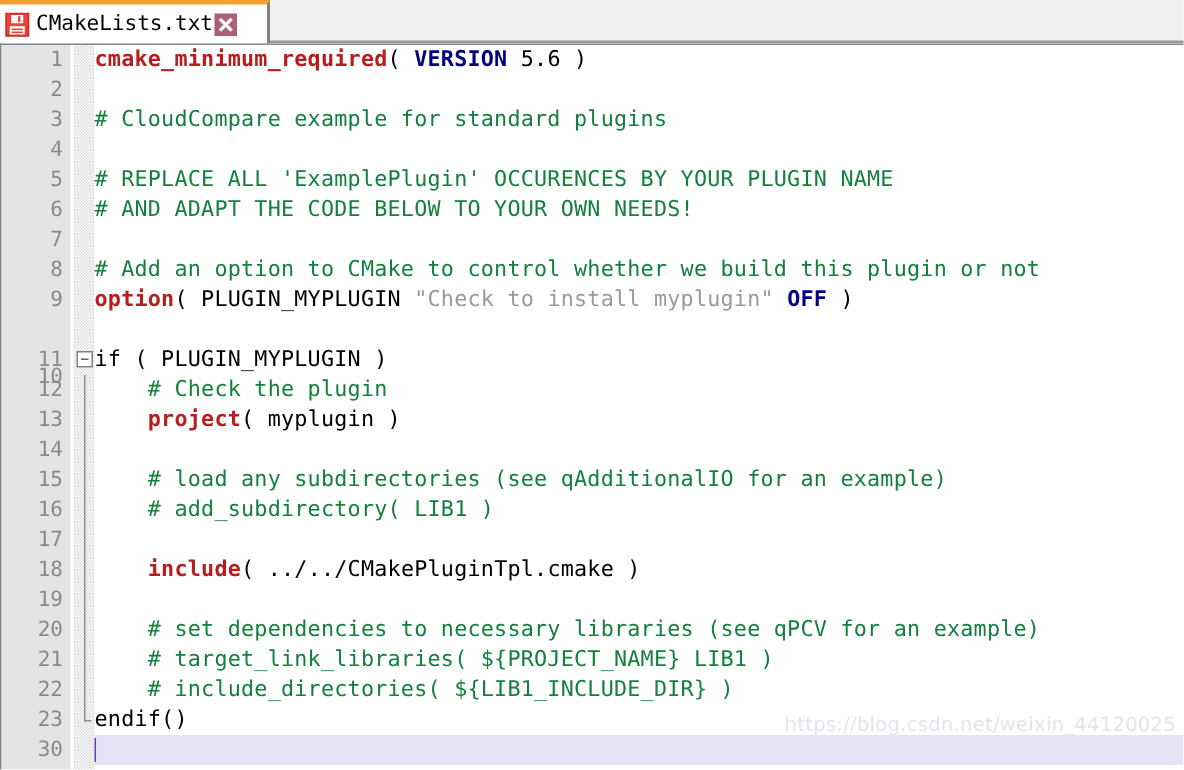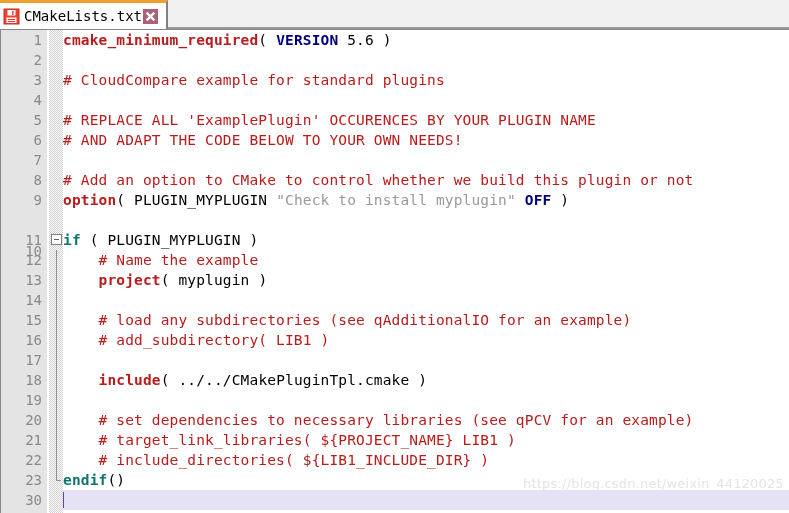--- a/index.html
+++ b/index.html
@@ -26,21 +26,21 @@
     position: absolute;
     left: 0;
     top: 0;
     height: 29px;
     display: flex;
     align-items: center;
     background: #ffffff;
     border-top: 3px solid #f0a030;
     border-right: 2px solid #808080;
     box-sizing: border-box;
-    padding: 0 8px 0 3px;
+    padding: 0 20px 0 3px;
   }
   #tab .floppy {
     width: 17px;
     height: 17px;
     position: relative;
     flex: 0 0 auto;
     margin-right: 4px;
   }
   #tab .floppy svg { display: block; }
   #tab .tabtext {
@@ -145,24 +145,24 @@
     line-height: 20px;
     color: #000000;
     white-space: pre;
     letter-spacing: 0.15px;
     z-index: 2;
   }
   .codecell .txt { display: inline; }
 
   
   .k-cmd   { color: #b91c1c; font-weight: bold; }   
-  .k-ctrl  { color: #0f766e; font-weight: bold; }   
+  .k-ctrl  { color: #000000; font-weight: normal; }   
   .k-const { color: #000080; font-weight: bold; }   
   .k-str   { color: #9a9a9a; }                      
-  .k-com   { color: #b91c1c; }                      
+  .k-com   { color: #15803d; }                      
   .k-plain { color: #000000; }
 
   
   .foldbox {
     position: absolute;
     left: 50px;
     top: 4px;
     width: 11px;
     height: 11px;
     border: 1px solid #808080;
@@ -259,21 +259,21 @@
         <div class="line" style="top: 20px; position: absolute; left: 0px; right: 0px;"><span class="ln">2</span><span class="codecell"></span></div>
         <div class="line" style="top: 40px; position: absolute; left: 0px; right: 0px;"><span class="ln">3</span><span class="codecell"><span class="txt k-com"># CloudCompare example for standard plugins</span></span></div>
         <div class="line" style="top: 60px; position: absolute; left: 0px; right: 0px;"><span class="ln">4</span><span class="codecell"></span></div>
         <div class="line" style="top: 80px; position: absolute; left: 0px; right: 0px;"><span class="ln">5</span><span class="codecell"><span class="txt k-com"># REPLACE ALL 'ExamplePlugin' OCCURENCES BY YOUR PLUGIN NAME</span></span></div>
         <div class="line" style="top: 100px; position: absolute; left: 0px; right: 0px;"><span class="ln">6</span><span class="codecell"><span class="txt k-com"># AND ADAPT THE CODE BELOW TO YOUR OWN NEEDS!</span></span></div>
         <div class="line" style="top: 120px; position: absolute; left: 0px; right: 0px;"><span class="ln">7</span><span class="codecell"></span></div>
         <div class="line" style="top: 140px; position: absolute; left: 0px; right: 0px;"><span class="ln">8</span><span class="codecell"><span class="txt k-com"># Add an option to CMake to control whether we build this plugin or not</span></span></div>
         <div class="line" style="top: 160px; position: absolute; left: 0px; right: 0px;"><span class="ln">9</span><span class="codecell"><span class="txt k-cmd">option</span><span class="txt k-plain">( PLUGIN_MYPLUGIN </span><span class="txt k-str">"Check to install myplugin"</span><span class="txt k-plain"> </span><span class="txt k-const">OFF</span><span class="txt k-plain"> )</span></span></div>
         <div class="line" style="top: 180px; position: absolute; left: 0px; right: 0px; margin-top: 31px;"><span class="ln">10</span><span class="codecell"></span></div>
         <div class="line" style="top: 200px; position: absolute; left: 0px; right: 0px;"><span class="ln">11</span><span class="foldbox"></span><span class="codecell"><span class="txt k-ctrl">if</span><span class="txt k-plain"> ( PLUGIN_MYPLUGIN )</span></span></div>
-        <div class="line" style="top: 220px; position: absolute; left: 0px; right: 0px;"><span class="ln">12</span><span class="foldline"></span><span class="codecell"><span class="txt k-com">    # Name the example</span></span></div>
+        <div class="line" style="top: 220px; position: absolute; left: 0px; right: 0px;"><span class="ln">12</span><span class="foldline"></span><span class="codecell"><span class="txt k-com">    # Check the plugin</span></span></div>
         <div class="line" style="top: 240px; position: absolute; left: 0px; right: 0px;"><span class="ln">13</span><span class="foldline"></span><span class="codecell"><span class="txt k-plain">    </span><span class="txt k-cmd">project</span><span class="txt k-plain">( myplugin )</span></span></div>
         <div class="line" style="top: 260px; position: absolute; left: 0px; right: 0px;"><span class="ln">14</span><span class="foldline"></span><span class="codecell"></span></div>
         <div class="line" style="top: 280px; position: absolute; left: 0px; right: 0px; padding-left: 28px;"><span class="ln">15</span><span class="foldline"></span><span class="codecell"><span class="txt k-com">    # load any subdirectories (see qAdditionalIO for an example)</span></span></div>
         <div class="line" style="top: 300px; position: absolute; left: 0px; right: 0px;"><span class="ln">16</span><span class="foldline"></span><span class="codecell"><span class="txt k-com">    # add_subdirectory( LIB1 )</span></span></div>
         <div class="line" style="top: 320px; position: absolute; left: 0px; right: 0px;"><span class="ln">17</span><span class="foldline"></span><span class="codecell"></span></div>
         <div class="line" style="top: 340px; position: absolute; left: 0px; right: 0px;"><span class="ln">18</span><span class="foldline"></span><span class="codecell"><span class="txt k-plain">    </span><span class="txt k-cmd">include</span><span class="txt k-plain">( ../../CMakePluginTpl.cmake )</span></span></div>
         <div class="line" style="top: 360px; position: absolute; left: 0px; right: 0px;"><span class="ln">19</span><span class="foldline"></span><span class="codecell"></span></div>
         <div class="line" style="top: 380px; position: absolute; left: 0px; right: 0px;"><span class="ln">20</span><span class="foldline"></span><span class="codecell"><span class="txt k-com">    # set dependencies to necessary libraries (see qPCV for an example)</span></span></div>
         <div class="line" style="top: 400px; position: absolute; left: 0px; right: 0px;"><span class="ln">21</span><span class="foldline"></span><span class="codecell"><span class="txt k-com">    # target_link_libraries( ${PROJECT_NAME} LIB1 )</span></span></div>
         <div class="line" style="top: 420px; position: absolute; left: 0px; right: 0px;"><span class="ln">22</span><span class="foldline"></span><span class="codecell"><span class="txt k-com">    # include_directories( ${LIB1_INCLUDE_DIR} )</span></span></div>

